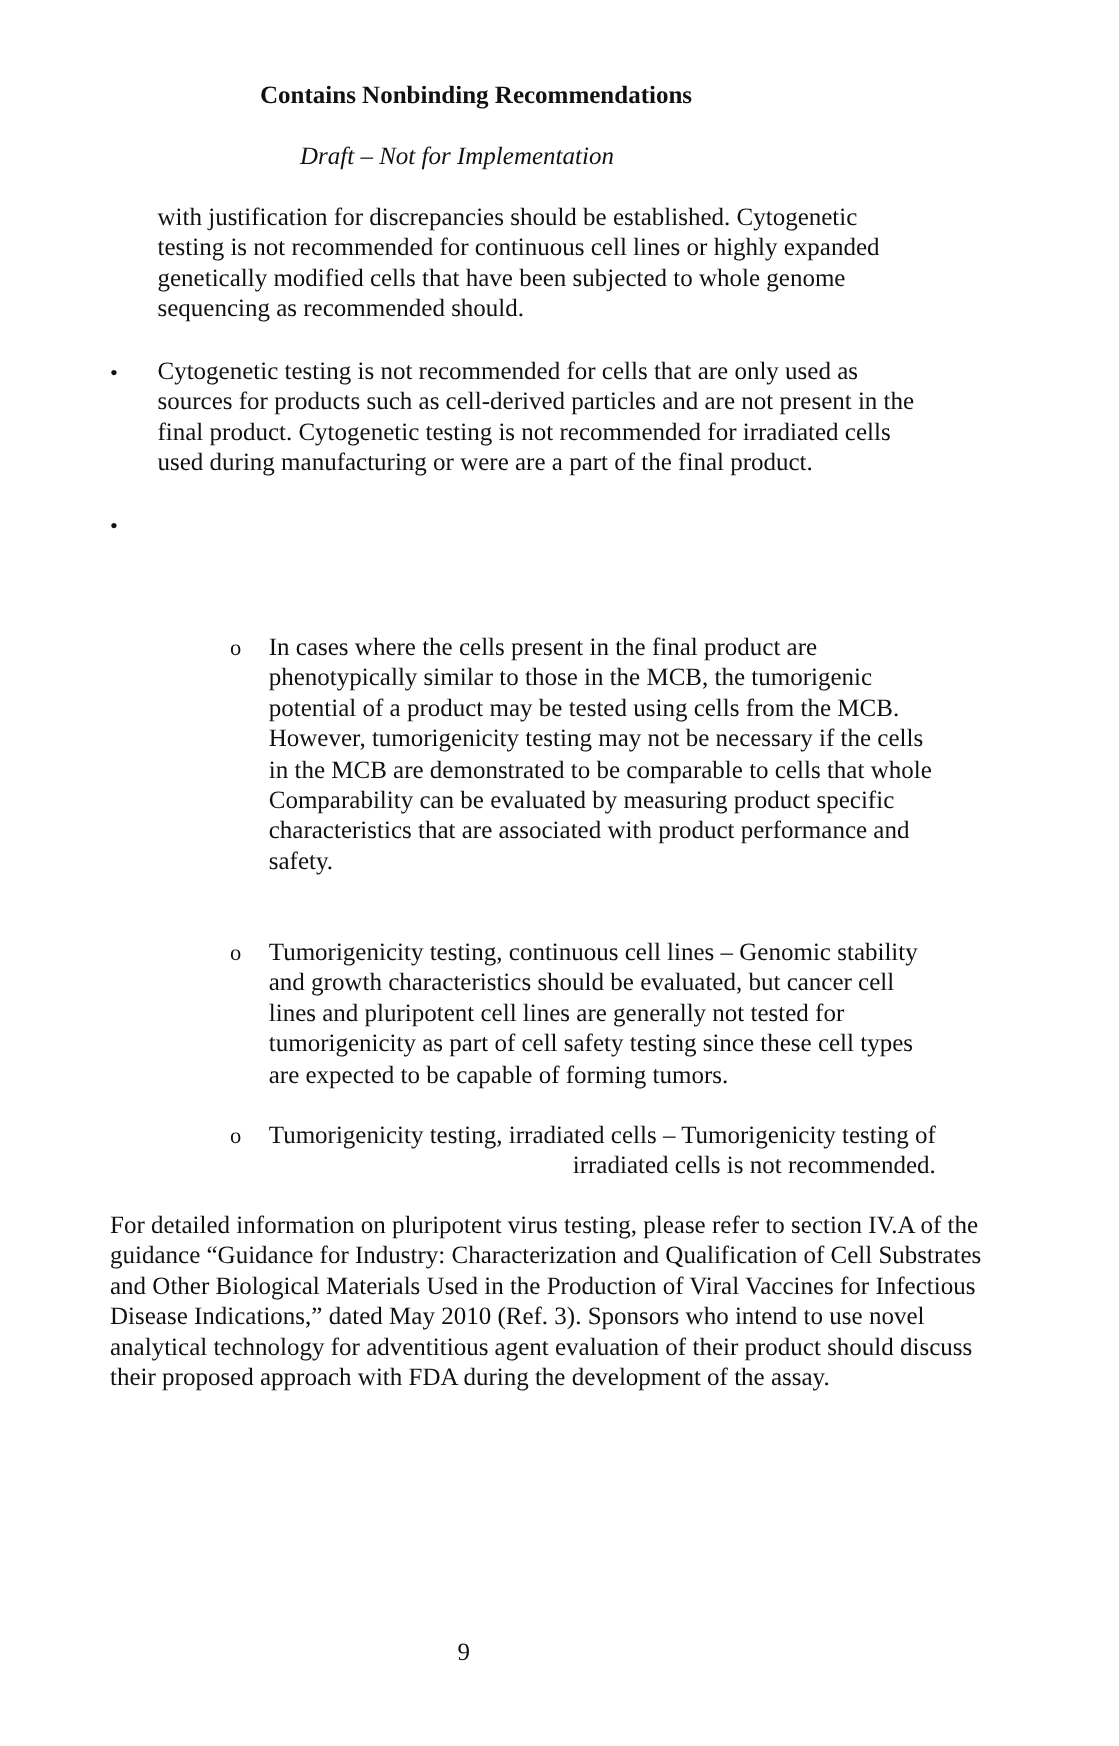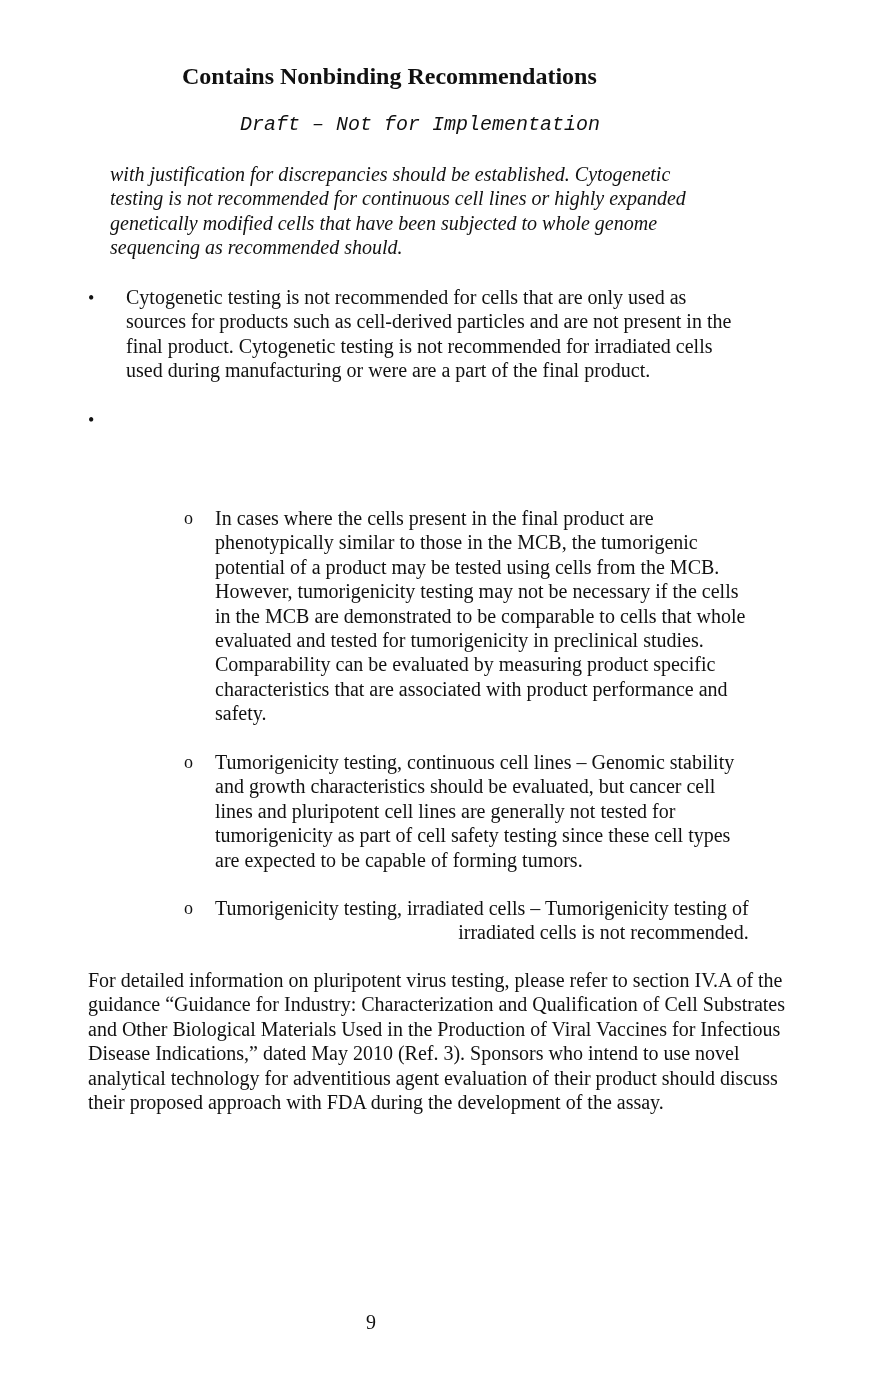--- a/index.html
+++ b/index.html
@@ -17,36 +17,35 @@
     }
     .page {
       position: absolute;
       left: 0; top: 0;
       width: 895px;
       height: 1397px;
       background: #ffffff;
     }
     .header-title {
       position: absolute;
-      left: 182px;
+      left: 208px;
       top: 64px;
       font-weight: bold;
-      font-size: 24px;
+      font-size: 20px;
       line-height: 24px;
       white-space: nowrap;
     }
     .header-subtitle {
       position: absolute;
       left: 240px;
       top: 113px;
       font-style: italic;
       font-size: 20px;
       line-height: 24px;
       white-space: nowrap;
-      font-family: Liberation Mono, monospace;
     }
     .block {
       position: absolute;
       font-size: 20px;
       line-height: 24.4px;
     }
     .line {
       display: block;
       white-space: nowrap;
     }
@@ -64,21 +63,21 @@
     }
   </style>
 </head>
 <body>
 
 <div class="page">
 
   <div class="header-title">Contains Nonbinding Recommendations</div>
   <div class="header-subtitle">Draft – Not for Implementation</div>
 
-  <div class="block" style="left:110px; top:162px;font-style:italic;">
+  <div class="block" style="left:126px; top:162px;">
     <span class="line">with justification for discrepancies should be established.  Cytogenetic</span>
     <span class="line">testing is not recommended for continuous cell lines or highly expanded</span>
     <span class="line">genetically modified cells that have been subjected to whole genome</span>
     <span class="line">sequencing as recommended should.</span>
   </div>
 
   <div class="bullet" style="left:88px; top:286px;">•</div>
   <div class="block" style="left:126px; top:285px;">
     <span class="line">Cytogenetic testing is not recommended for cells that are only used as</span>
     <span class="line">sources for products such as cell-derived particles and are not present in the</span>
@@ -88,21 +87,20 @@
 
   <div class="bullet" style="left:88px; top:408px;">•</div>
 
   <div class="bullet" style="left:184px; top:506px;">o</div>
   <div class="block" style="left:215px; top:506px;">
     <span class="line">In cases where the cells present in the final product are</span>
     <span class="line">phenotypically similar to those in the MCB, the tumorigenic</span>
     <span class="line">potential of a product may be tested using cells from the MCB.</span>
     <span class="line">However, tumorigenicity testing may not be necessary if the cells</span>
     <span class="line">in the MCB are demonstrated to be comparable to cells that whole</span>
-    <span class="line">evaluated and tested for tumorigenicity in preclinical studies.</span>
     <span class="line">Comparability can be evaluated by measuring product specific</span>
     <span class="line">characteristics that are associated with product performance and</span>
     <span class="line">safety.</span>
   </div>
 
   <div class="bullet" style="left:184px; top:750px;">o</div>
   <div class="block" style="left:215px; top:750px;">
     <span class="line">Tumorigenicity testing, continuous cell lines – Genomic stability</span>
     <span class="line">and growth characteristics should be evaluated, but cancer cell</span>
     <span class="line">lines and pluripotent cell lines are generally not tested for</span>

